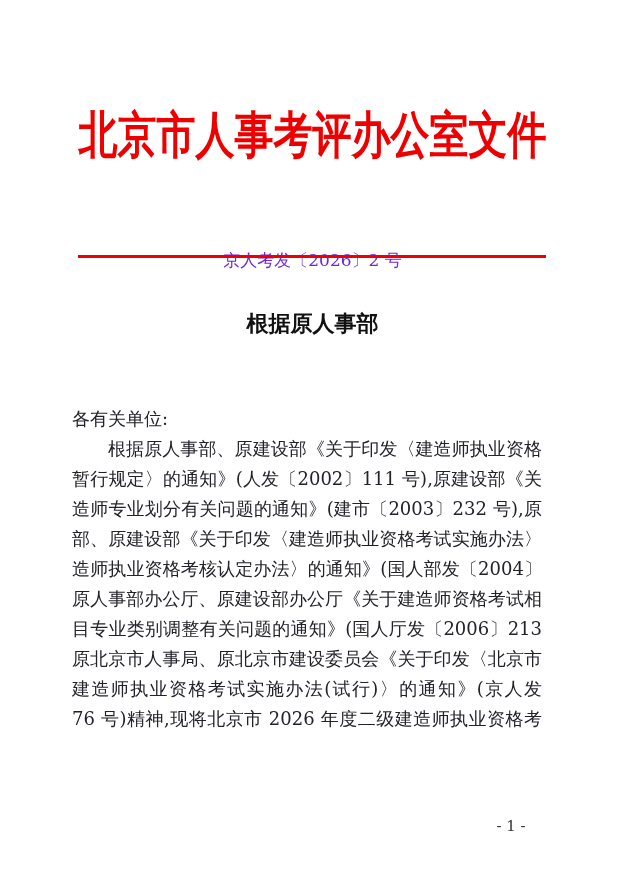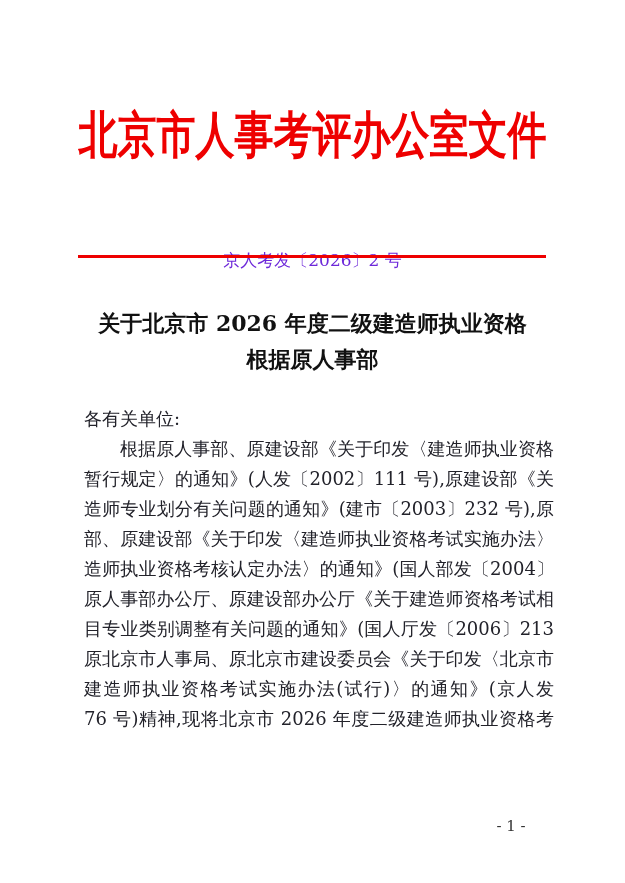--- a/index.html
+++ b/index.html
@@ -63,21 +63,21 @@
     width: 625px;
     text-align: center;
     font-weight: bold;
     font-size: 22px;
     line-height: 36px;
     color: #111111;
   }
   .body-block {
     position: absolute;
     top: 404px;
-    left: 84px;
+    left: 72px;
     width: 470px;
     font-size: 18px;
     color: #22222a;
   }
   .body-line {
     height: 30px;
     line-height: 30px;
     white-space: nowrap;
     overflow: visible;
   }
@@ -107,21 +107,20 @@
 
 <div class="page">
 
   <div class="header-title">北京市人事考评办公室文件</div>
 
   <div class="doc-number">京人考发〔2026〕2 号</div>
 
   <div class="red-line"></div>
 
   <div class="doc-title">
-    <div>关于北京市 2026 年度二级建造师执业资格</div>
     <div>根据原人事部</div>
   </div>
 
   <div class="body-block">
     <div class="body-line">各有关单位:</div>
     <div class="body-line justified indent">根据原人事部、原建设部《关于印发〈建造师执业资格制度</div>
     <div class="body-line justified">暂行规定〉的通知》(人发〔2002〕111 号),原建设部《关于建</div>
     <div class="body-line justified">造师专业划分有关问题的通知》(建市〔2003〕232 号),原人事</div>
     <div class="body-line justified">部、原建设部《关于印发〈建造师执业资格考试实施办法〉和〈建</div>
     <div class="body-line justified">造师执业资格考核认定办法〉的通知》(国人部发〔2004〕16 号),</div>

